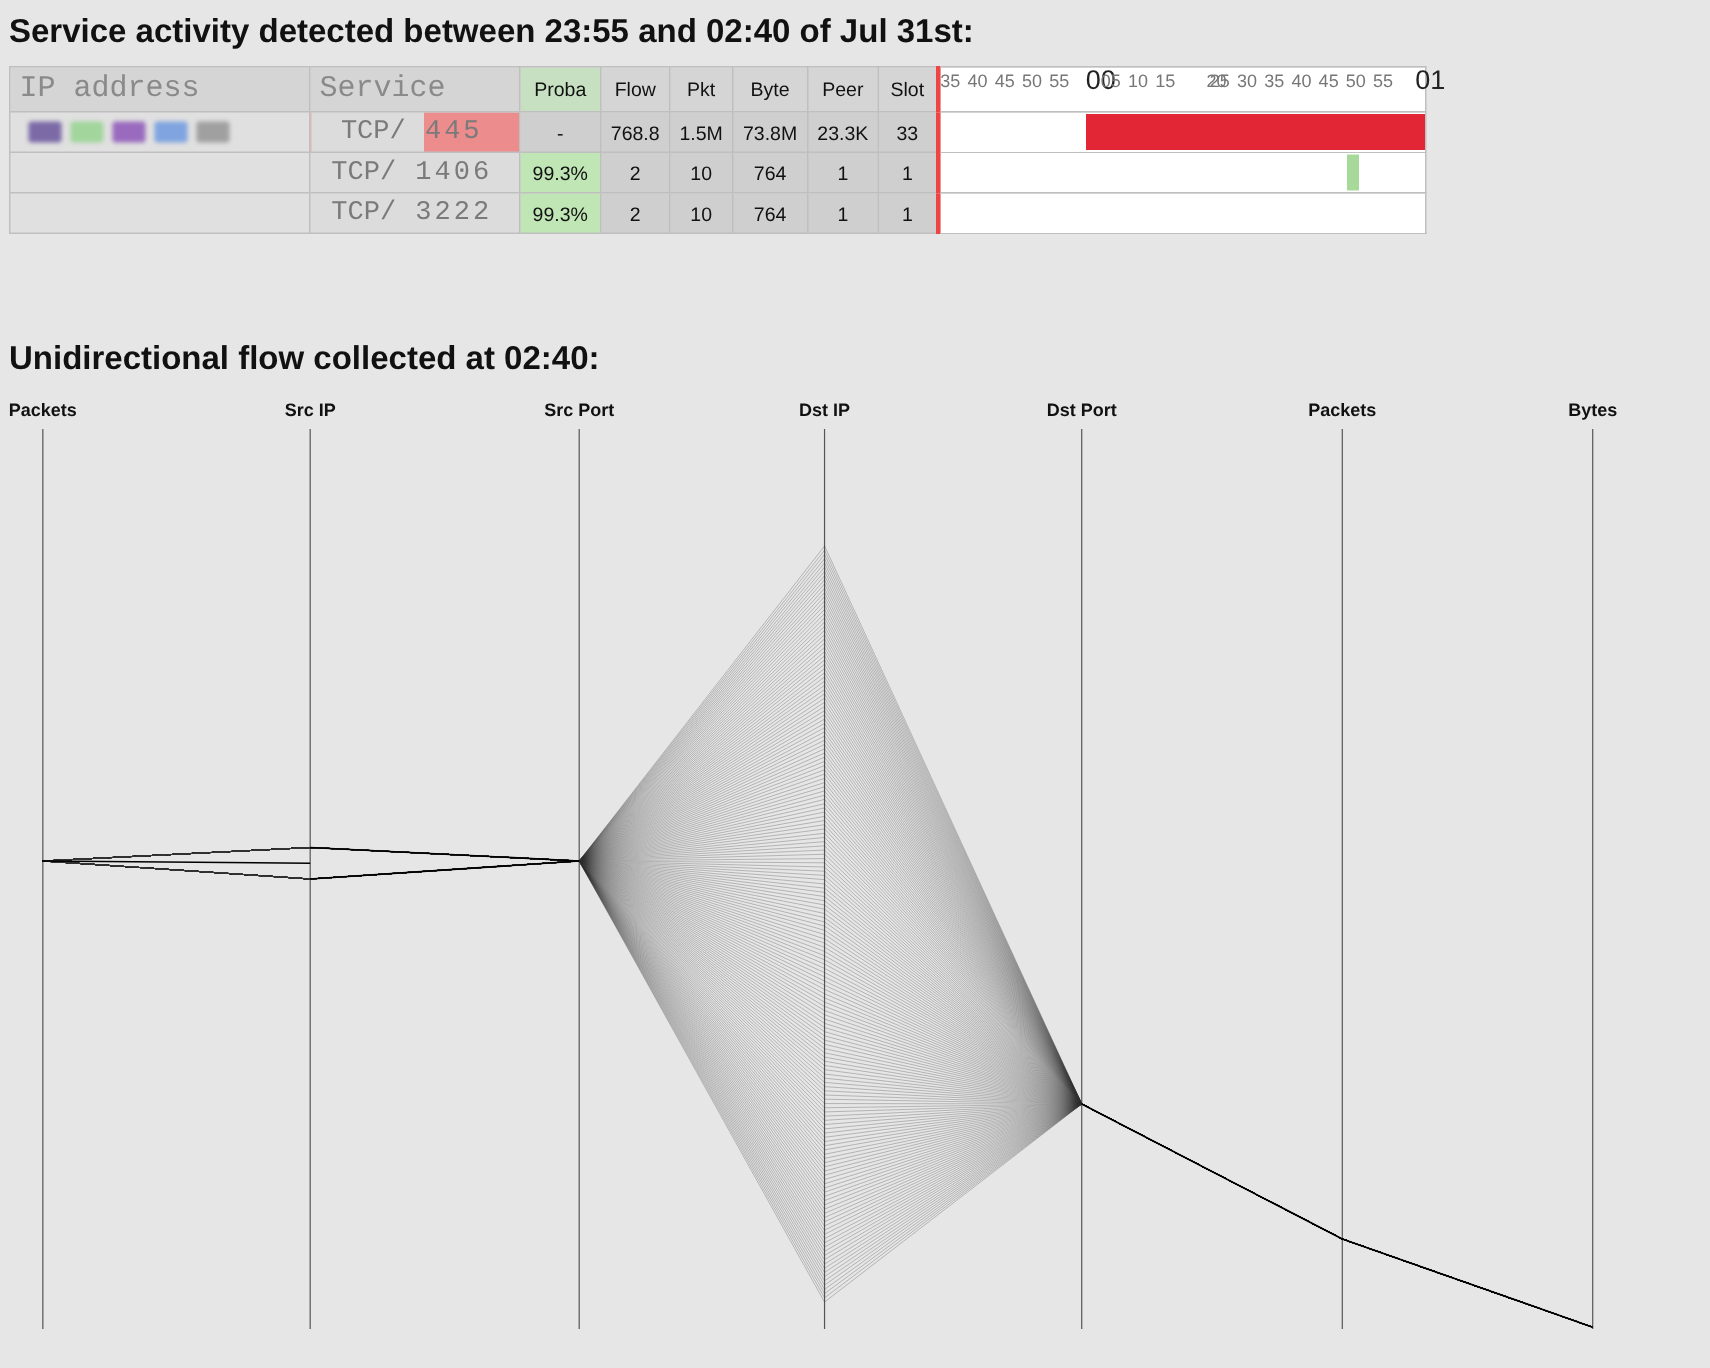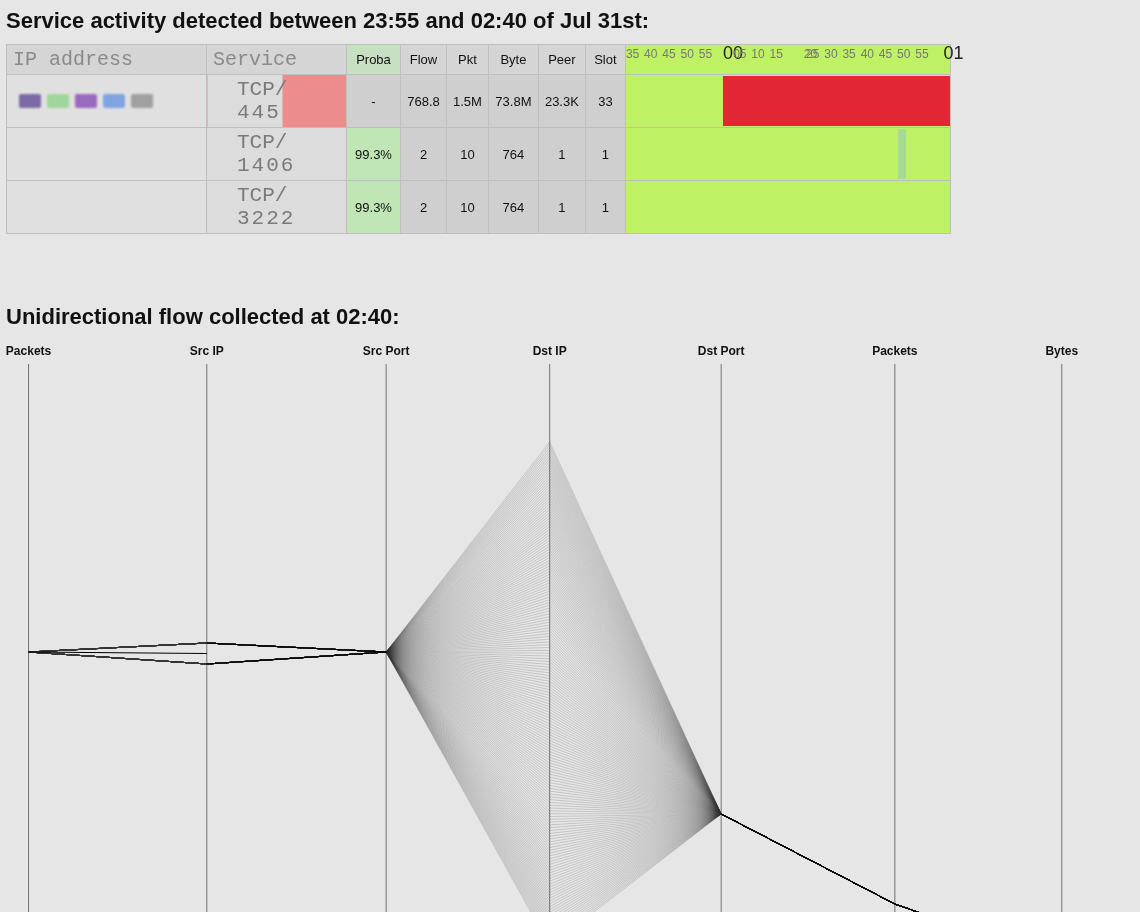--- a/index.html
+++ b/index.html
@@ -48,27 +48,26 @@
   .hdr-svc { width: 140px; }
   .col-proba { width: 54px; background: #c6e0c1 !important; }
   .col-flow  { width: 46px; }
   .col-pkt   { width: 40px; }
   .col-byte  { width: 50px; }
   .col-peer  { width: 46px; }
   .col-slot  { width: 40px; }
 
   td.svc-cell {
     font-family: "Courier New", monospace;
-    font-size: 21px;
+    font-size: 18px;
     color: #7a7a7a;
-    text-align: left;
+    text-align: center;
     padding-right: 10px;
     letter-spacing: 2px;
     background: #dcdcdc;
-    padding-left: 30px;
   }
   td.svc-cell .proto { letter-spacing: 0; }
   td.svc-cell.port-445 {
     background: linear-gradient(90deg,#dcdcdc 0%,#dcdcdc 54%,#ec8c8c 54%,#ec8c8c 100%);
   }
 
   td.ip-cell {
     background: #e0e0e0;
   }
   .ip-blur {
@@ -86,22 +85,22 @@
   .b4{background:#7fa4e0;} .b5{background:#a0a0a0;}
 
   td.proba-green { background:#bfe6b4; }
   td.data-grey   { background:#cfcfcf; }
 
   
   th.timeline-hdr, td.timeline-cell {
     padding: 0;
     position: relative;
     text-align: left;
-    background: #bef264;
-    border-left: 1px solid #ef4444;
+    background: #ffffff;
+    border-left: 3px solid #ef4444;
   }
   .timeline-track {
     position: relative;
     height: 100%;
     width: 100%;
   }
   .timeline-labels {
     position: relative;
     height: 100%;
     width: 100%;

